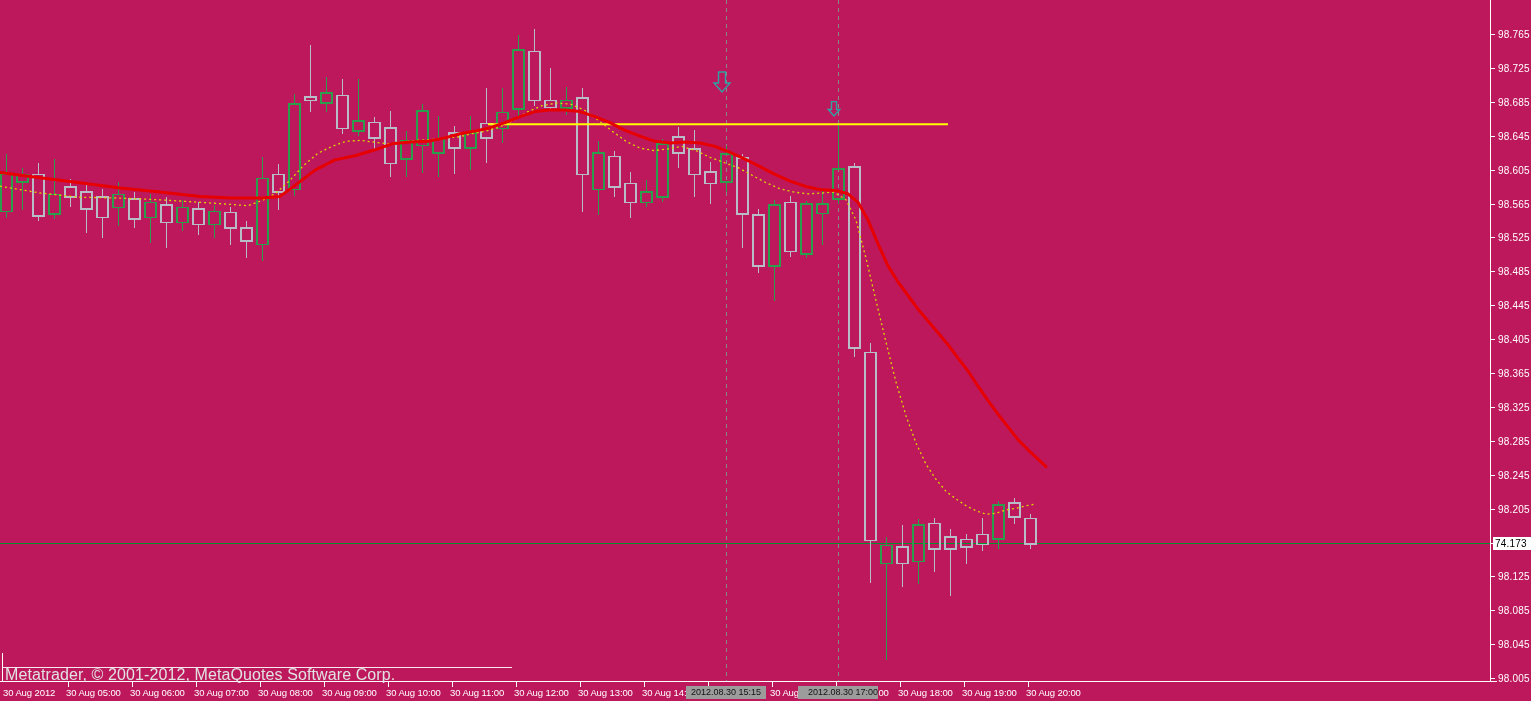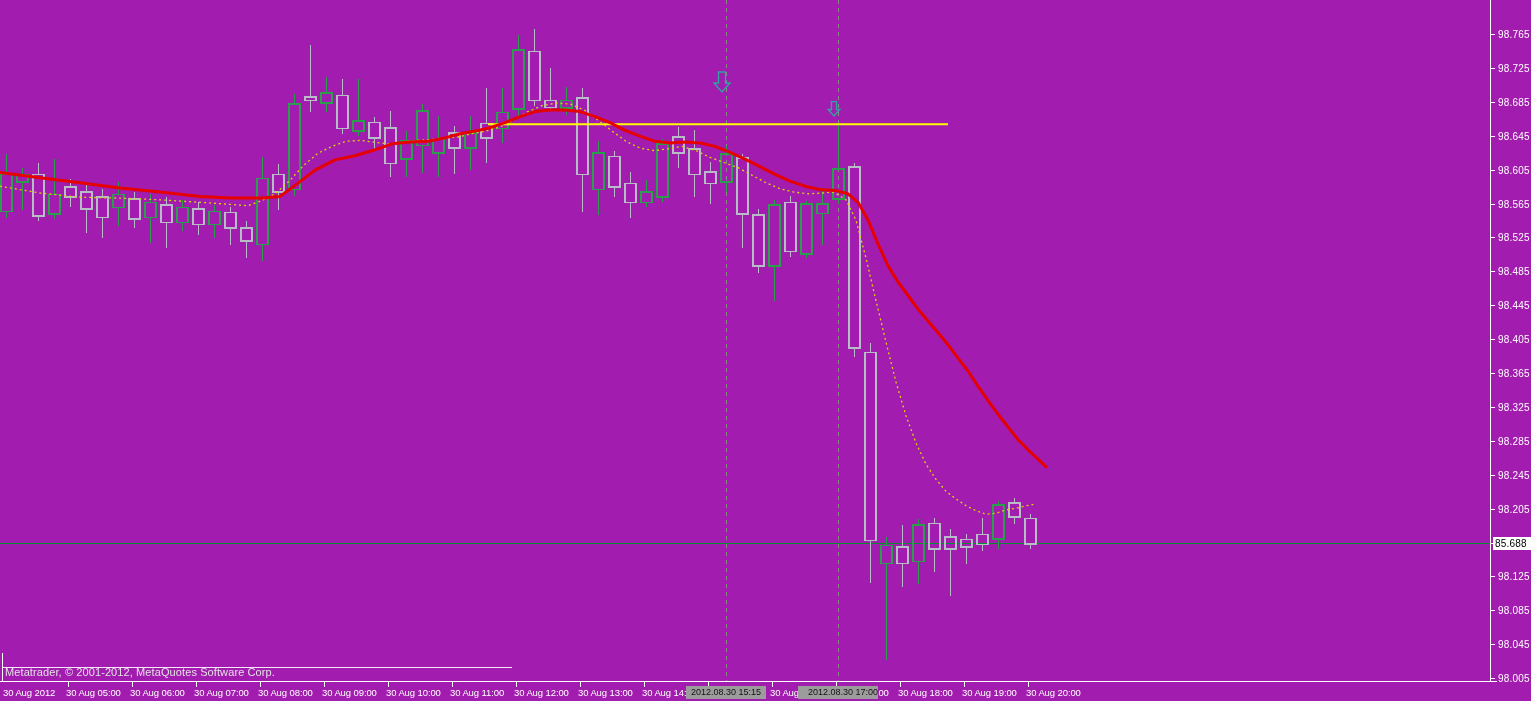--- a/index.html
+++ b/index.html
@@ -1,19 +1,19 @@
 <!DOCTYPE html>
 <html><head>
 <meta charset="utf-8">
 <style>
   html,body{margin:0;padding:0;background:#000;width:1531px;height:701px;overflow:hidden;}
-  .screen{position:relative;width:1531px;height:701px;background:#a21caf;font-family:"Liberation Sans",sans-serif;}
+  .screen{position:relative;width:1531px;height:701px;background:#be185d;font-family:"Liberation Sans",sans-serif;}
   #chart{position:absolute;left:0;top:0;}
   svg text{font-family:"Liberation Sans",sans-serif;fill:#ffffff;}
-  .copyright{position:absolute;left:5px;top:666px;font-size:11px;color:#e2e2e2;letter-spacing:0.1px;white-space:nowrap;}
+  .copyright{position:absolute;left:5px;top:666px;font-size:16px;color:#e2e2e2;letter-spacing:0.1px;white-space:nowrap;}
   .bid-box{position:absolute;left:1493px;width:38px;height:13px;background:#ffffff;color:#000;
            font-size:10px;line-height:13px;padding-left:2px;letter-spacing:0.2px;}
   .time-hl{position:absolute;top:686px;width:80px;height:13px;background:#9c9c9c;color:#111;
            font-size:9px;line-height:13px;text-align:center;letter-spacing:0px;white-space:nowrap;}
 </style>
 </head>
 <body>
 
 <div class="screen">
   <svg id="chart" width="1531" height="701" viewBox="0 0 1531 701">
@@ -420,16 +420,16 @@
       <text x="578" y="696" font-size="9.5px" letter-spacing="-0.1">30 Aug 13:00</text>
       <text x="642" y="696" font-size="9.5px" letter-spacing="-0.1">30 Aug 14:00</text>
       <text x="770" y="696" font-size="9.5px" letter-spacing="-0.1">30 Aug 16:00</text>
       <text x="834" y="696" font-size="9.5px" letter-spacing="-0.1">30 Aug 17:00</text>
       <text x="898" y="696" font-size="9.5px" letter-spacing="-0.1">30 Aug 18:00</text>
       <text x="962" y="696" font-size="9.5px" letter-spacing="-0.1">30 Aug 19:00</text>
       <text x="1026" y="696" font-size="9.5px" letter-spacing="-0.1">30 Aug 20:00</text>
       <line x1="2" y1="667.5" x2="512" y2="667.5" stroke="#ffffff" stroke-width="1" opacity="0.9" shape-rendering="crispEdges"></line>
     </svg>
   <div class="copyright">Metatrader, © 2001-2012, MetaQuotes Software Corp.</div>
-  <div class="bid-box" id="bidBox" style="top: 536.5px;"><span>85.688</span></div>
+  <div class="bid-box" id="bidBox" style="top: 536.5px;"><span>74.173</span></div>
   <div class="time-hl" id="hl0" style="left: 686px;"><span>2012.08.30 15:15</span></div>
   <div class="time-hl" id="hl1" style="left: 798px; text-align: right;"><span>2012.08.30 17:00</span></div>
 </div>
 
 </body></html>

